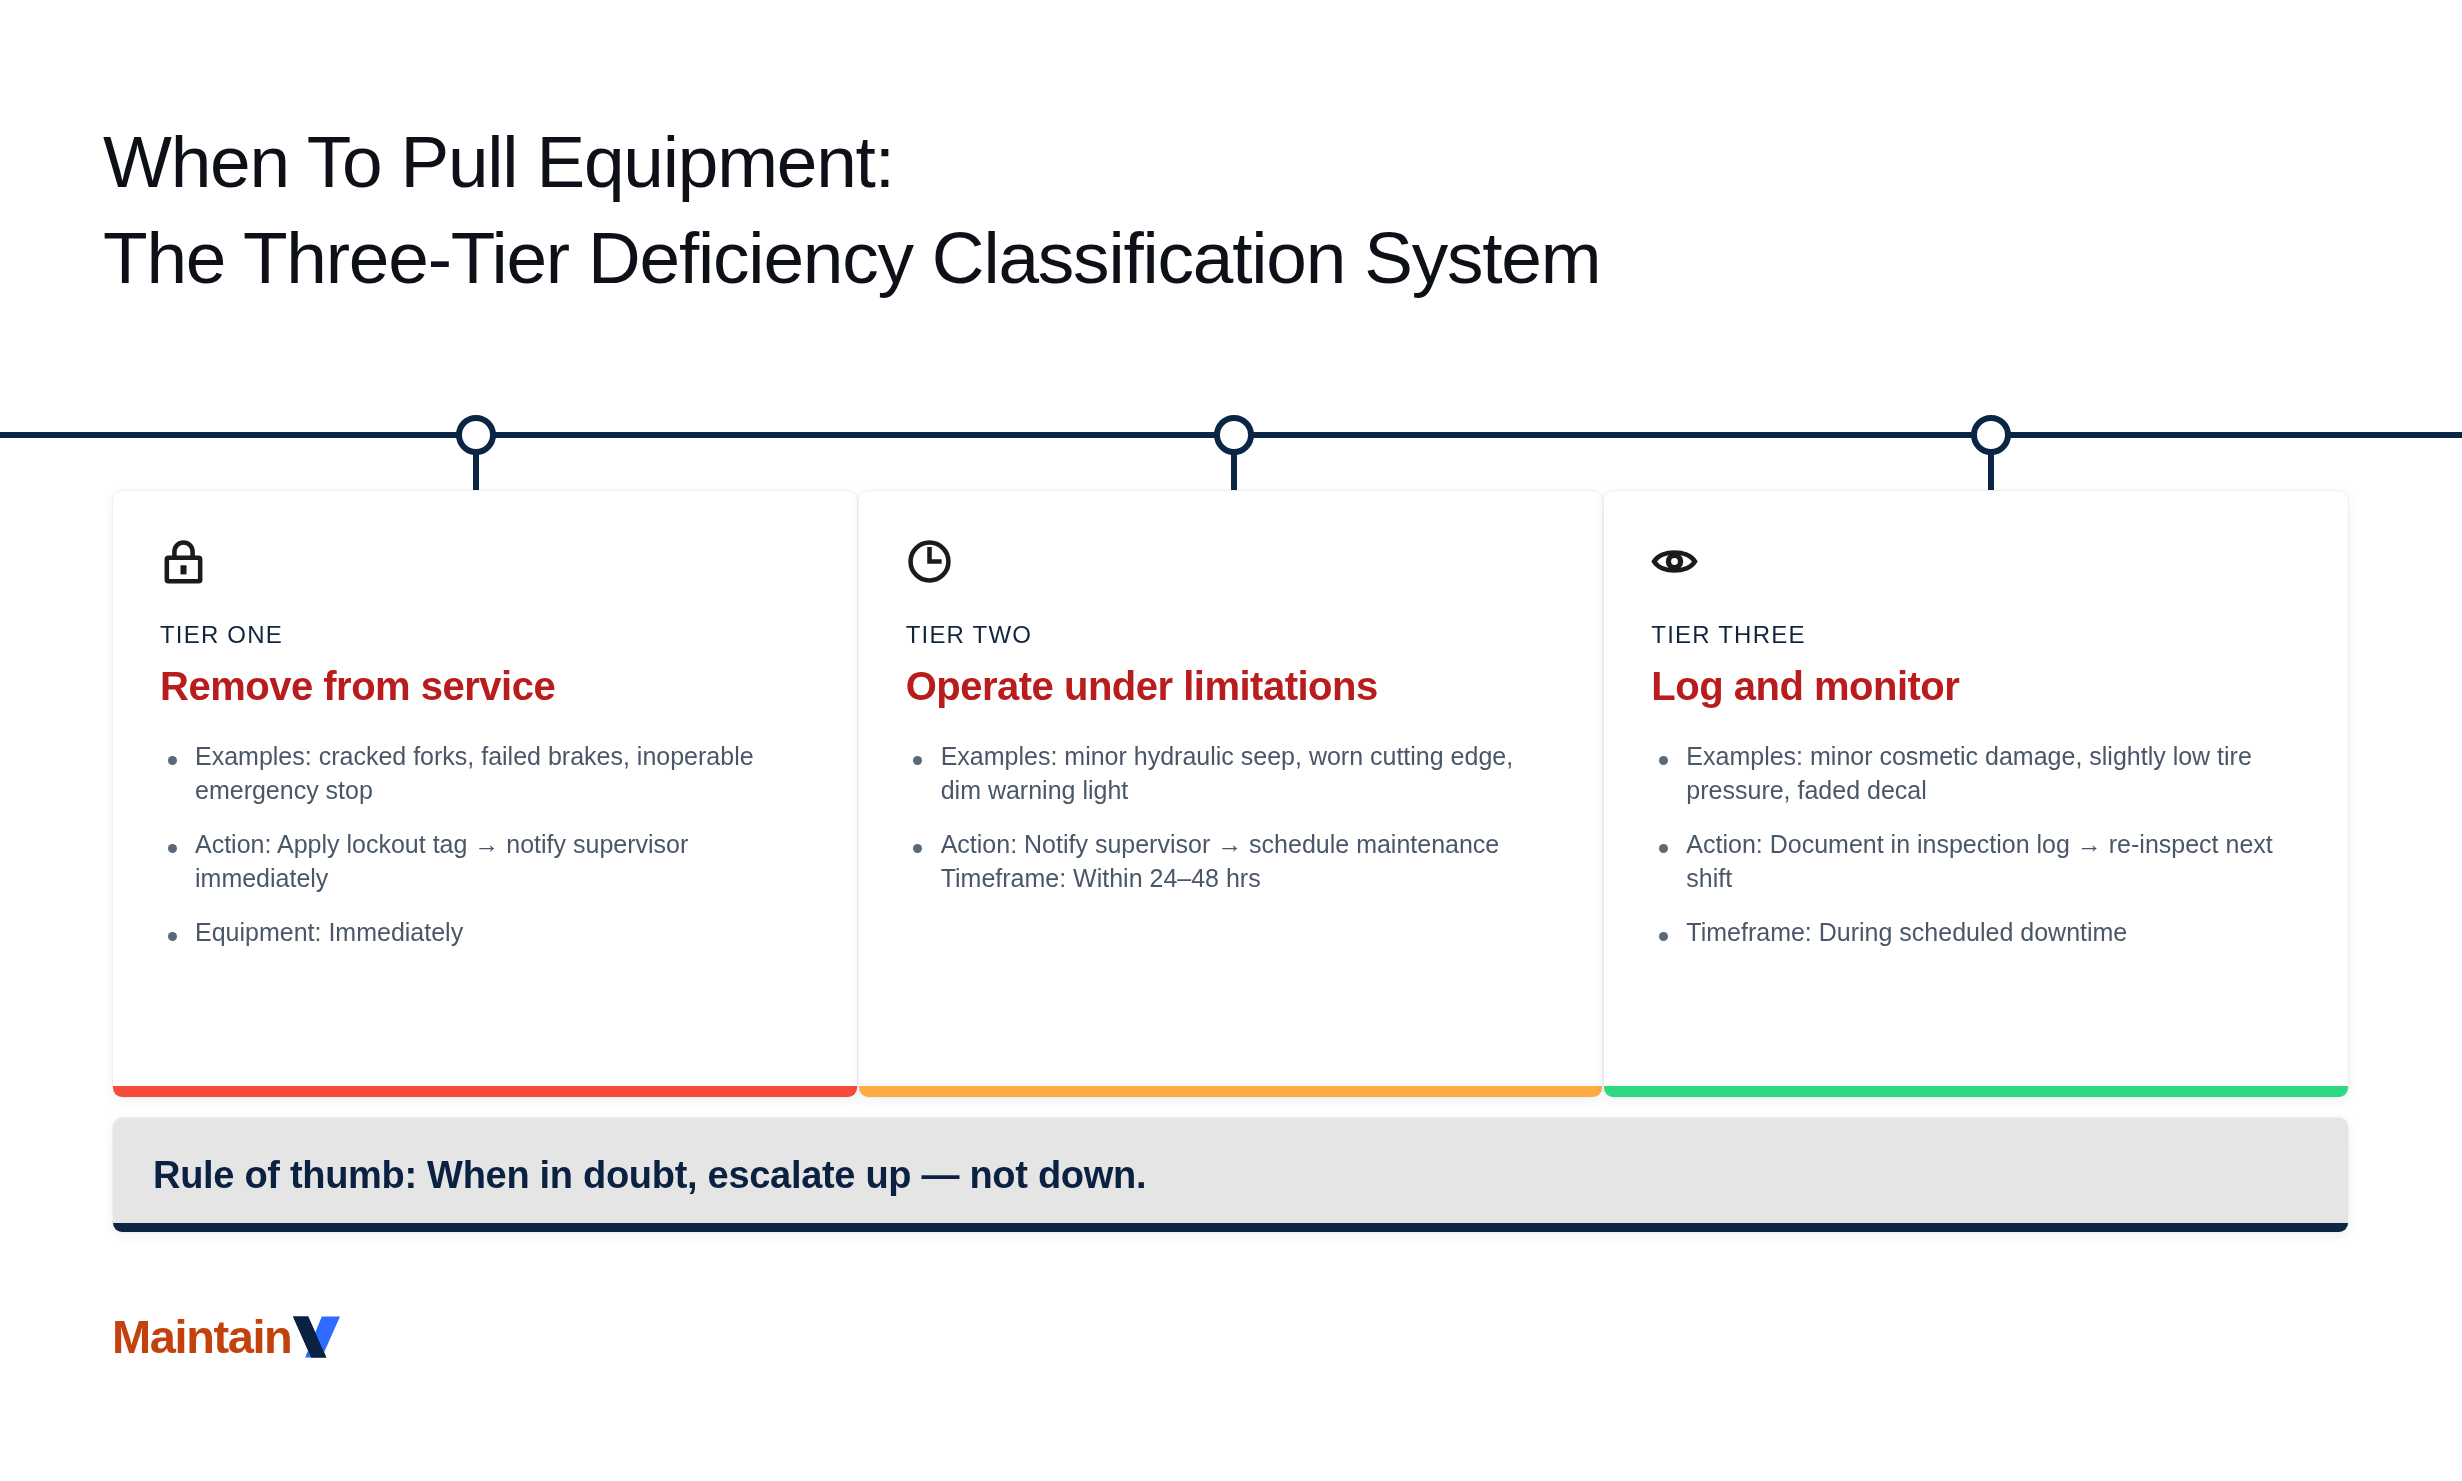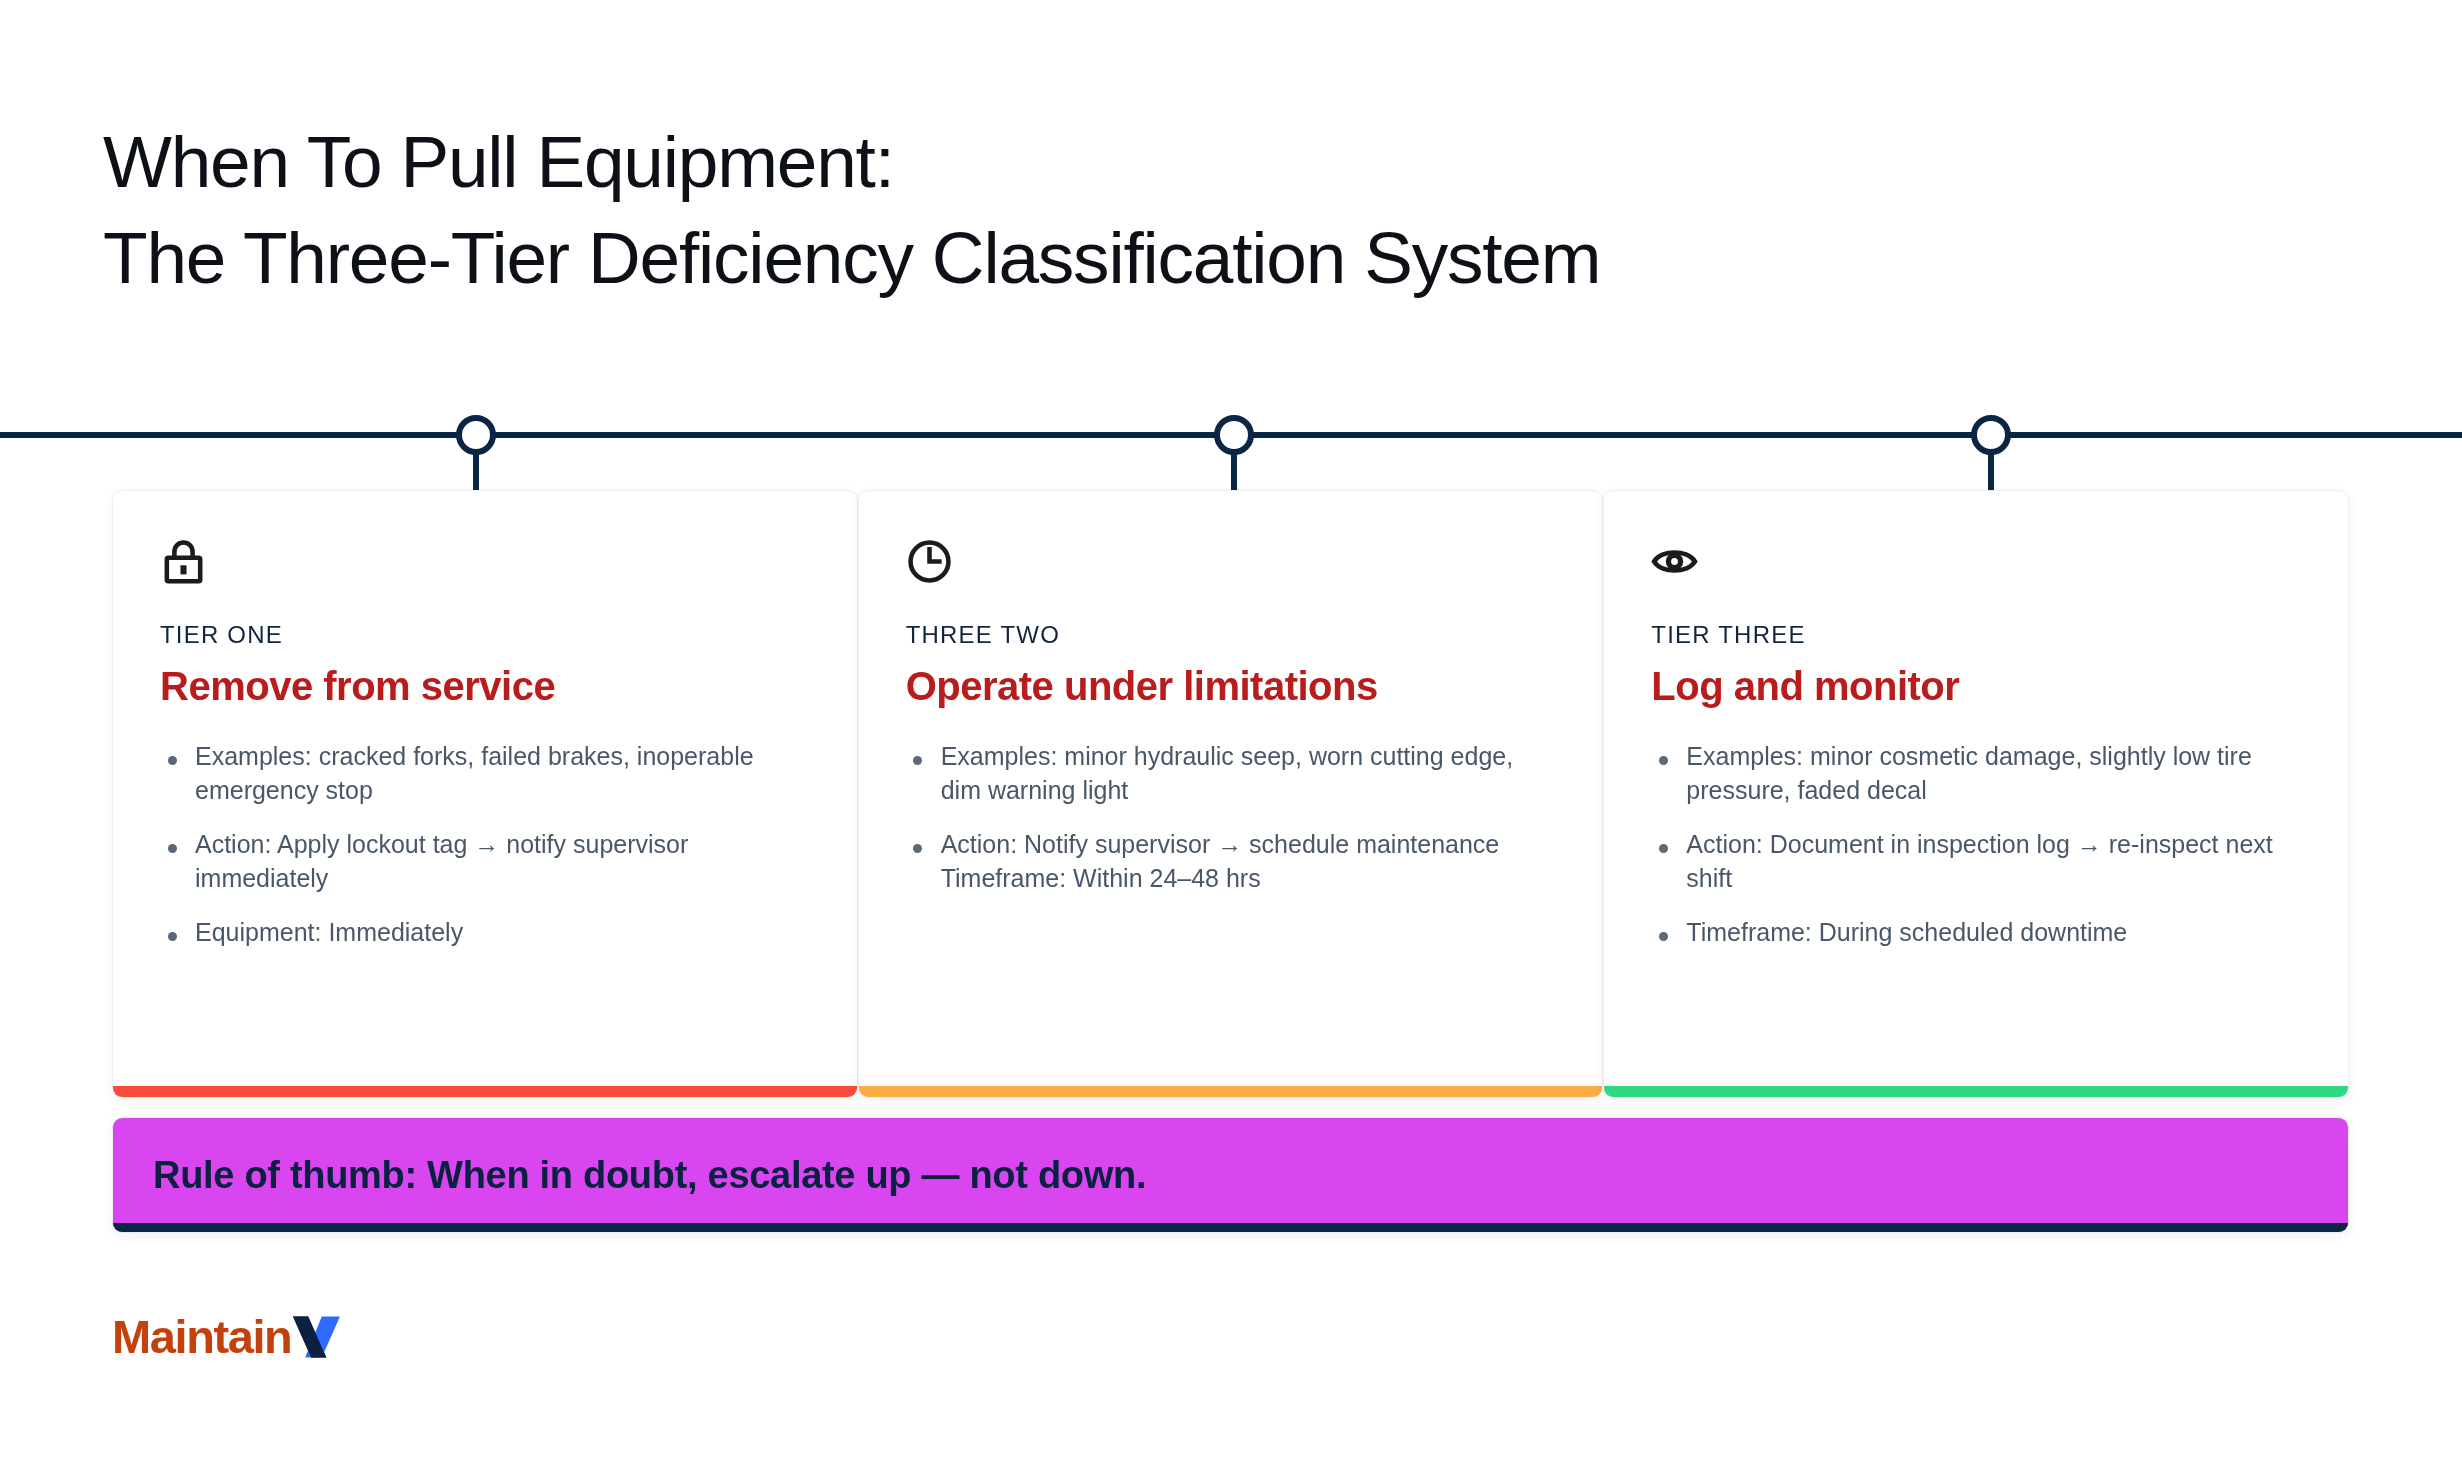--- a/index.html
+++ b/index.html
@@ -159,21 +159,21 @@
     background: #5a6878;
   }
 
   
   .rule-box {
     position: absolute;
     left: 112px;
     top: 1117px;
     width: 2237px;
     height: 116px;
-    background: #d946ef;
+    background: #e5e5e5;
     border: 1.5px solid #eceff3;
     border-radius: 10.6px;
     box-shadow: 0 3px 12px rgba(15, 30, 55, 0.06);
     box-sizing: border-box;
     display: flex;
     align-items: center;
   }
   .rule-box .accent-navy {
     position: absolute;
     left: 0;
@@ -258,21 +258,21 @@
       <div class="accent" style="background:#f74b3c"></div>
     </div>
 
     <div class="card">
       <div class="card-icon">
         <svg viewBox="0 0 62 62" width="47" height="47" fill="none">
           <circle cx="31" cy="31" r="25" stroke="#1b1b1b" stroke-width="6"></circle>
           <path d="M31 15 V31 H44" stroke="#1b1b1b" stroke-width="6" stroke-linecap="square" fill="none"></path>
         </svg>
       </div>
-      <div class="tier-label">THREE TWO</div>
+      <div class="tier-label">TIER TWO</div>
       <div class="card-heading">Operate under limitations</div>
       <ul class="bullets">
         <li>Examples: minor hydraulic seep, worn cutting edge, dim warning light</li>
         <li>Action: Notify supervisor → schedule maintenance
 Timeframe: Within 24–48 hrs</li>
       </ul>
       <div class="accent" style="background:#fcac42"></div>
     </div>
 
     <div class="card">

